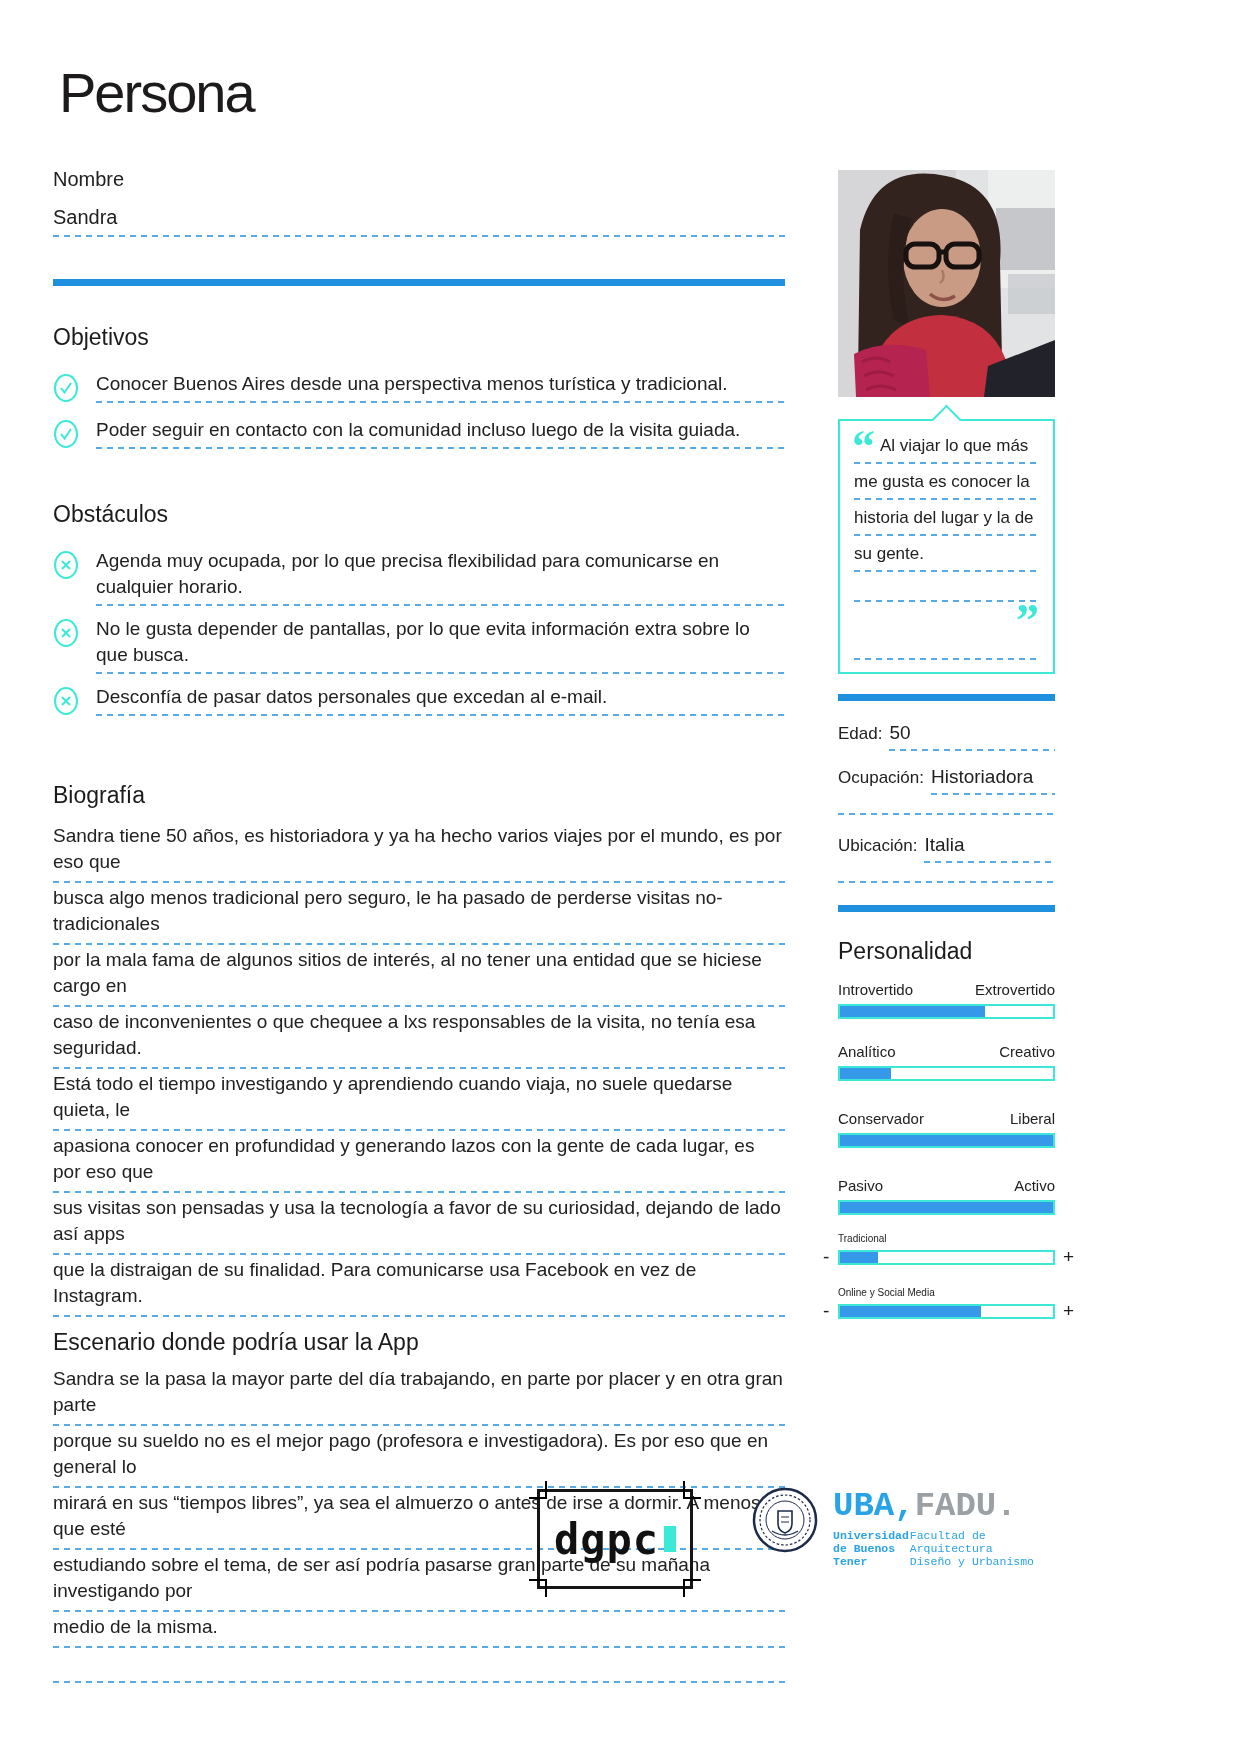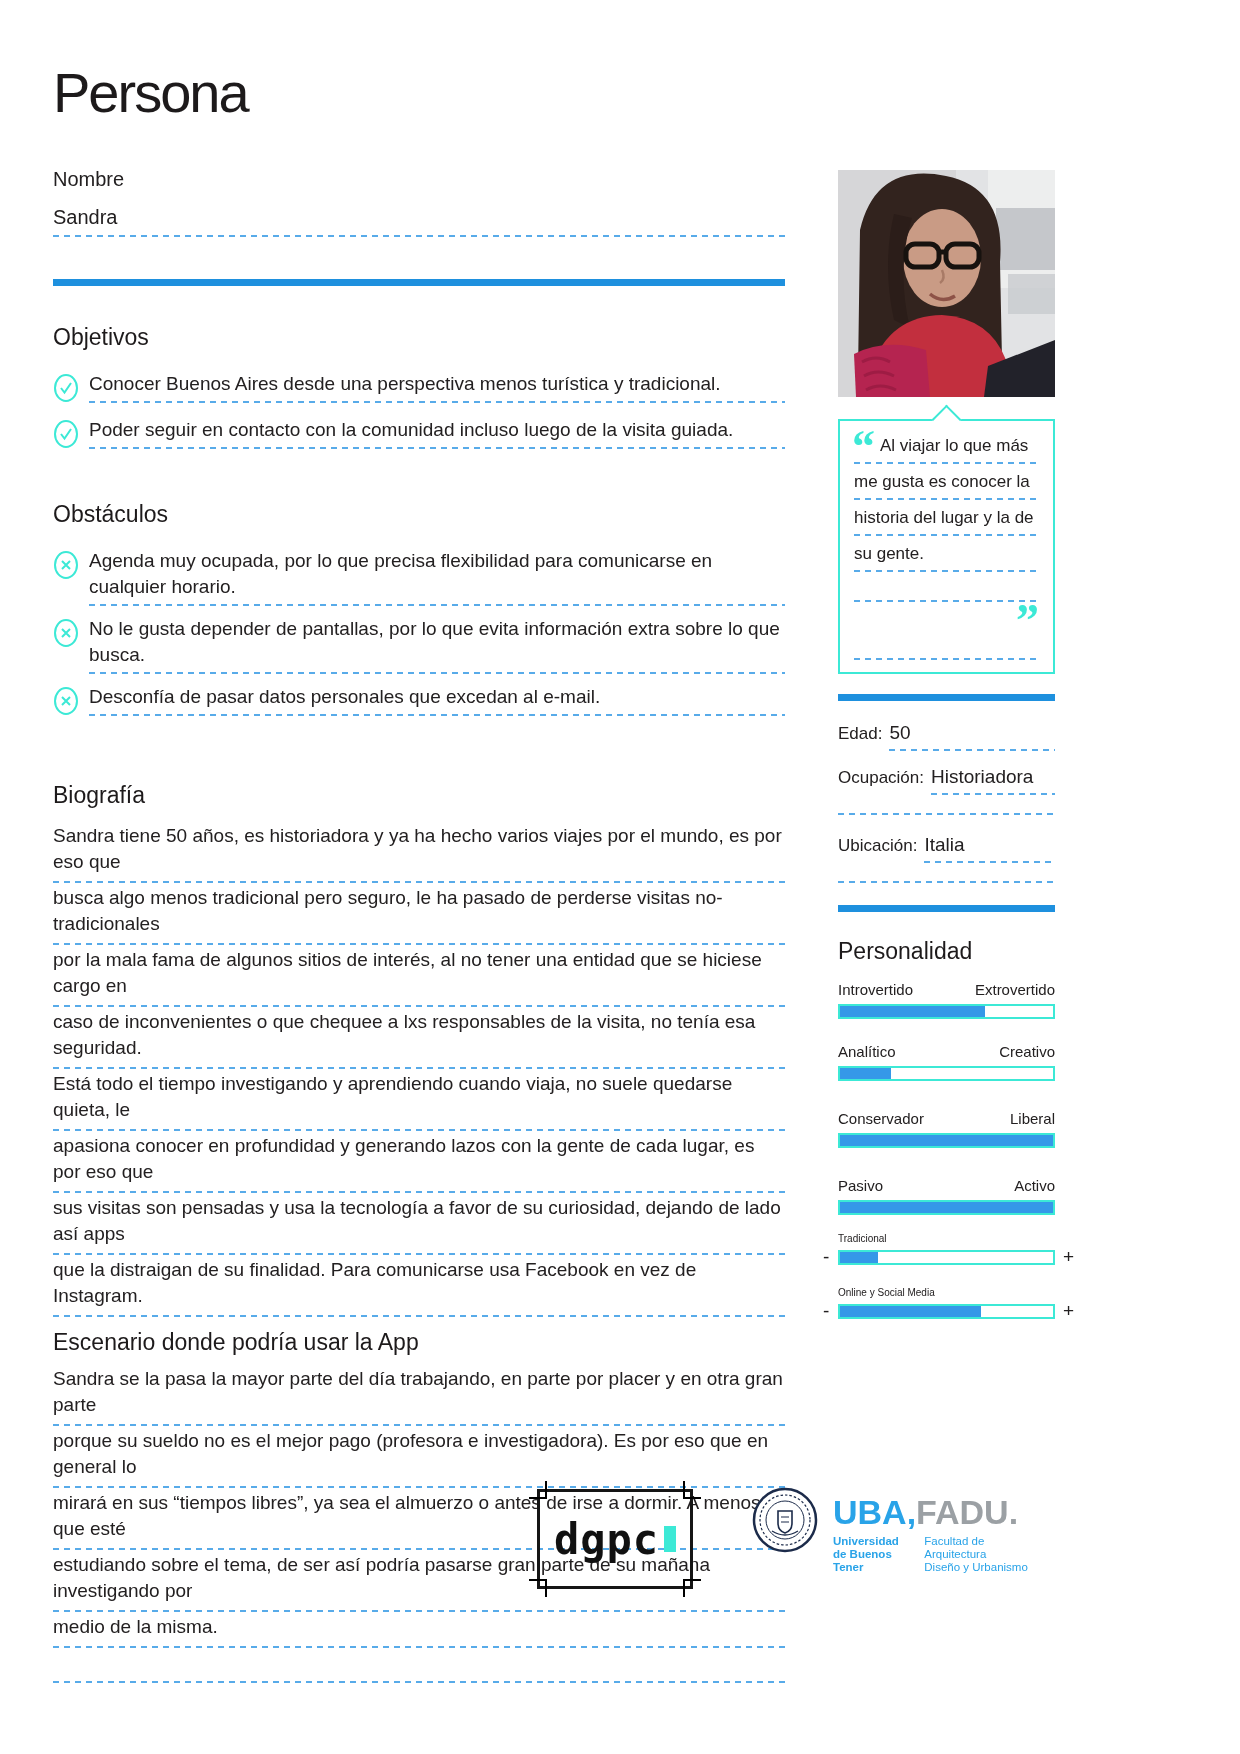--- a/index.html
+++ b/index.html
@@ -9,21 +9,21 @@
     --teal:#3ce9d6;
     --ink:#232021;
     --gray:#9ba0a4;
     --uba-blue:#29a3e8;
   }
   *{box-sizing:border-box;margin:0;padding:0;}
   html,body{background:#fff;}
   body{font-family:"Liberation Sans",sans-serif;color:var(--ink);}
   .page{position:relative;width:1240px;height:1754px;background:#fff;overflow:hidden;}
 
-  .title{position:absolute;left:53px;top:60px;font-size:56px;font-weight:500;letter-spacing:-2px;color:#1d1a1b;}
+  .title{position:absolute;left:59px;top:60px;font-size:56px;font-weight:500;letter-spacing:-2px;color:#1d1a1b;}
 
   .columns{position:absolute;left:53px;top:168px;width:1002px;display:flex;}
   .col-left{width:732px;}
   .col-right{width:217px;margin-left:53px;}
 
   .dashed{background-image:repeating-linear-gradient(to right,var(--dash) 0 6px,transparent 6px 11px);
           background-size:100% 2px;background-position:left bottom;background-repeat:no-repeat;}
   .dash-line{height:2px;width:100%;
           background-image:repeating-linear-gradient(to right,var(--dash) 0 6px,transparent 6px 11px);
           background-size:100% 2px;background-position:left bottom;background-repeat:no-repeat;}
@@ -36,21 +36,21 @@
 
   .section-h{font-size:23px;font-weight:500;color:#1d1a1b;}
   .h-objetivos{margin-top:38px;}
   .h-obstaculos{margin-top:48px;}
   .h-biografia{margin-top:62px;}
   .h-escenario{margin-top:12px;}
 
   .check-item{display:flex;align-items:flex-start;margin-top:10px;}
   .check-item.first{margin-top:20px;}
   .ci-icon{flex:0 0 26px;margin-top:2px;}
-  .ci-text{flex:1;margin-left:10px;font-size:19px;line-height:26px;padding-bottom:6px;}
+  .ci-text{flex:1;margin-left:17px;font-size:19px;line-height:26px;padding-bottom:6px;}
 
   .p-line{font-size:19px;line-height:26px;padding-bottom:8px;margin-bottom:2px;}
   .bio-block{margin-top:14px;}
   .scn-block{margin-top:10px;}
   .empty-lines .dash-line{margin-top:33px;}
 
   
   .photo{margin-top:2px;width:217px;height:227px;overflow:hidden;background:#d9d9db;}
 
   .quote-box{position:relative;margin-top:22px;border:2px solid var(--teal);padding:14px 14px 12px 14px;}
@@ -97,21 +97,21 @@
   .dgpc-text{font-family:"DejaVu Sans Mono",monospace;font-weight:bold;font-size:42px;color:#111;letter-spacing:1px;}
   .dgpc-cursor{display:inline-block;width:12px;height:26px;background:var(--teal);margin-left:5px;}
   .tick{position:absolute;width:18px;height:18px;}
   .tick.tl{left:-11px;top:-11px;border-right:2px solid #000;border-bottom:2px solid #000;}
   .tick.tr{right:-11px;top:-11px;border-left:2px solid #000;border-bottom:2px solid #000;}
   .tick.bl{left:-11px;bottom:-11px;border-right:2px solid #000;border-top:2px solid #000;}
   .tick.br{right:-11px;bottom:-11px;border-left:2px solid #000;border-top:2px solid #000;}
 
   .seal{position:absolute;left:752px;top:0px;width:66px;height:66px;}
 
-  .ubafadu{position:absolute;left:833px;top:8px;width:215px;}
+  .ubafadu{position:absolute;left:833px;top:2px;width:215px;font-family:Liberation Mono, monospace;}
   .uba-big{font-size:34px;font-weight:bold;letter-spacing:0px;line-height:34px;}
   .uba-big .uba{color:var(--uba-blue);}
   .uba-big .fadu{color:var(--gray);}
   .uba-small{display:flex;margin-top:6px;}
   .uba-small .us-left{width:92px;font-size:11.5px;font-weight:bold;color:var(--uba-blue);line-height:13px;}
   .uba-small .us-right{font-size:11.5px;color:var(--uba-blue);line-height:13px;}
 </style>
 </head>
 <body>
 

